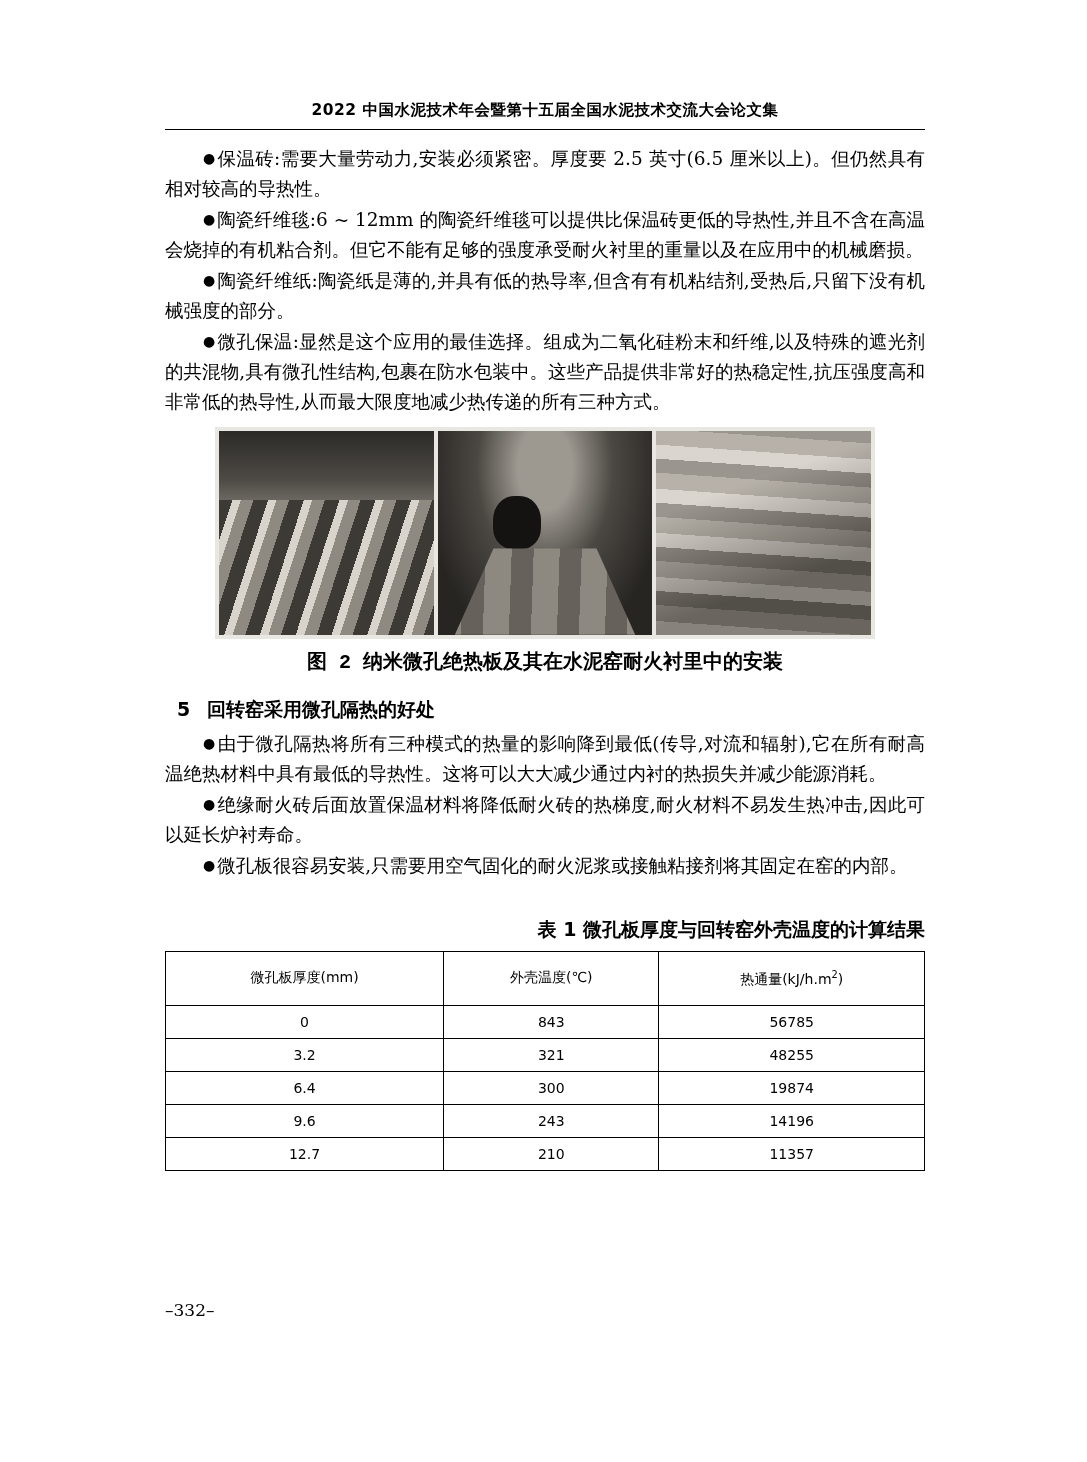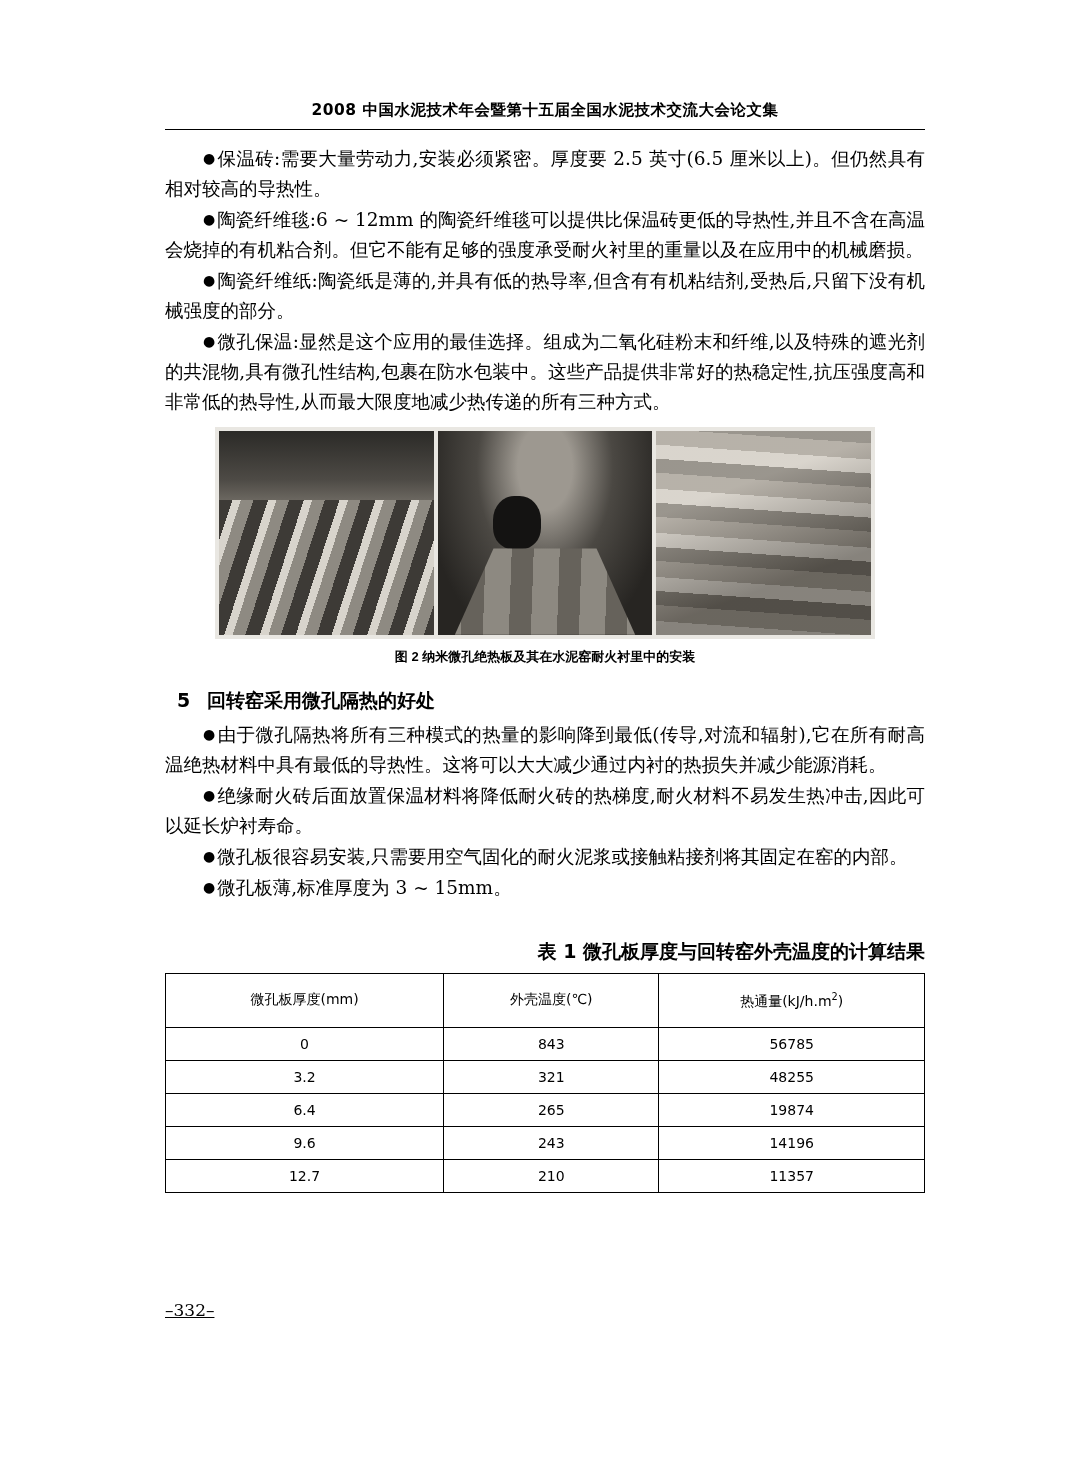--- a/index.html
+++ b/index.html
@@ -102,23 +102,23 @@
     background:
       repeating-linear-gradient(4deg, #cfc9bf 0 14px, #a39c91 14px 30px, #7e786e 30px 44px),
       #8c867c;
   }
   .fig-cell.c::after {
     content: "";
     position: absolute; left: 0; right: 0; top: 0; bottom: 0;
     background: linear-gradient(160deg, rgba(255,255,255,0.22) 0 30%, rgba(0,0,0,0.35) 70% 100%);
   }
   .fig-caption {
-    font-family: Liberation Sans, sans-serif;
-    font-weight: bold;
-    font-size: 13px;
+    font-family: Liberation Mono, monospace;
+    font-weight: bold;
+    font-size: 20px;
     text-align: center;
     margin-top: 9px;
   }
   h2.section {
     font-family: "DejaVu Sans", "Liberation Sans", sans-serif;
     font-size: 19px;
     font-weight: bold;
     margin: 22px 0 6px 12px;
   }
   h2.section .num {
@@ -147,31 +147,30 @@
     font-weight: normal;
     padding: 17px 2px;
   }
   table.data tr td { height: 22px; }
   .page-number {
     position: absolute;
     left: 165px;
     top: 1300px;
     font-size: 17px;
     font-family: "DejaVu Serif", "Liberation Serif", serif;
-    text-decoration: underline;
   }
   sup { font-size: 0.7em; vertical-align: super; }
 </style>
 </head>
 <body>
 
 <div class="page">
   <div class="content">
 
-    <div class="running-head">2008 中国水泥技术年会暨第十五届全国水泥技术交流大会论文集</div>
+    <div class="running-head">2022 中国水泥技术年会暨第十五届全国水泥技术交流大会论文集</div>
     <div class="rule"></div>
 
     <p class="para bullet-para"><span class="bullet">●</span><span>保温砖:需要大量劳动力,安装必须紧密。厚度要 2.5 英寸(6.5 厘米以上)。但仍然具有相对较高的导热性。</span></p>
     <p class="para bullet-para"><span class="bullet">●</span><span>陶瓷纤维毯:6 ~ 12mm 的陶瓷纤维毯可以提供比保温砖更低的导热性,并且不含在高温会烧掉的有机粘合剂。但它不能有足够的强度承受耐火衬里的重量以及在应用中的机械磨损。</span></p>
     <p class="para bullet-para"><span class="bullet">●</span><span>陶瓷纤维纸:陶瓷纸是薄的,并具有低的热导率,但含有有机粘结剂,受热后,只留下没有机械强度的部分。</span></p>
     <p class="para bullet-para"><span class="bullet">●</span><span>微孔保温:显然是这个应用的最佳选择。组成为二氧化硅粉末和纤维,以及特殊的遮光剂的共混物,具有微孔性结构,包裹在防水包装中。这些产品提供非常好的热稳定性,抗压强度高和非常低的热导性,从而最大限度地减少热传递的所有三种方式。</span></p>
 
     <div class="figure-wrap">
       <div class="figure-strip">
         <div class="fig-cell a"></div>
@@ -179,21 +178,20 @@
         <div class="fig-cell c"></div>
       </div>
       <div class="fig-caption">图 2   纳米微孔绝热板及其在水泥窑耐火衬里中的安装</div>
     </div>
 
     <h2 class="section"><span class="num">5</span><span>回转窑采用微孔隔热的好处</span></h2>
 
     <p class="para bullet-para"><span class="bullet">●</span><span>由于微孔隔热将所有三种模式的热量的影响降到最低(传导,对流和辐射),它在所有耐高温绝热材料中具有最低的导热性。这将可以大大减少通过内衬的热损失并减少能源消耗。</span></p>
     <p class="para bullet-para"><span class="bullet">●</span><span>绝缘耐火砖后面放置保温材料将降低耐火砖的热梯度,耐火材料不易发生热冲击,因此可以延长炉衬寿命。</span></p>
     <p class="para bullet-para"><span class="bullet">●</span><span>微孔板很容易安装,只需要用空气固化的耐火泥浆或接触粘接剂将其固定在窑的内部。</span></p>
-    <p class="para bullet-para"><span class="bullet">●</span><span>微孔板薄,标准厚度为 3 ~ 15mm。</span></p>
 
     <div class="table-title">表 1   微孔板厚度与回转窑外壳温度的计算结果</div>
     <table class="data">
       <thead>
         <tr>
           <th>微孔板厚度(mm)</th>
           <th>外壳温度(℃)</th>
           <th>热通量(kJ/h.m<sup>2</sup>)</th>
         </tr>
       </thead>
@@ -203,21 +201,21 @@
           <td>843</td>
           <td>56785</td>
         </tr>
         <tr>
           <td>3.2</td>
           <td>321</td>
           <td>48255</td>
         </tr>
         <tr>
           <td>6.4</td>
-          <td>265</td>
+          <td>300</td>
           <td>19874</td>
         </tr>
         <tr>
           <td>9.6</td>
           <td>243</td>
           <td>14196</td>
         </tr>
         <tr>
           <td>12.7</td>
           <td>210</td>

